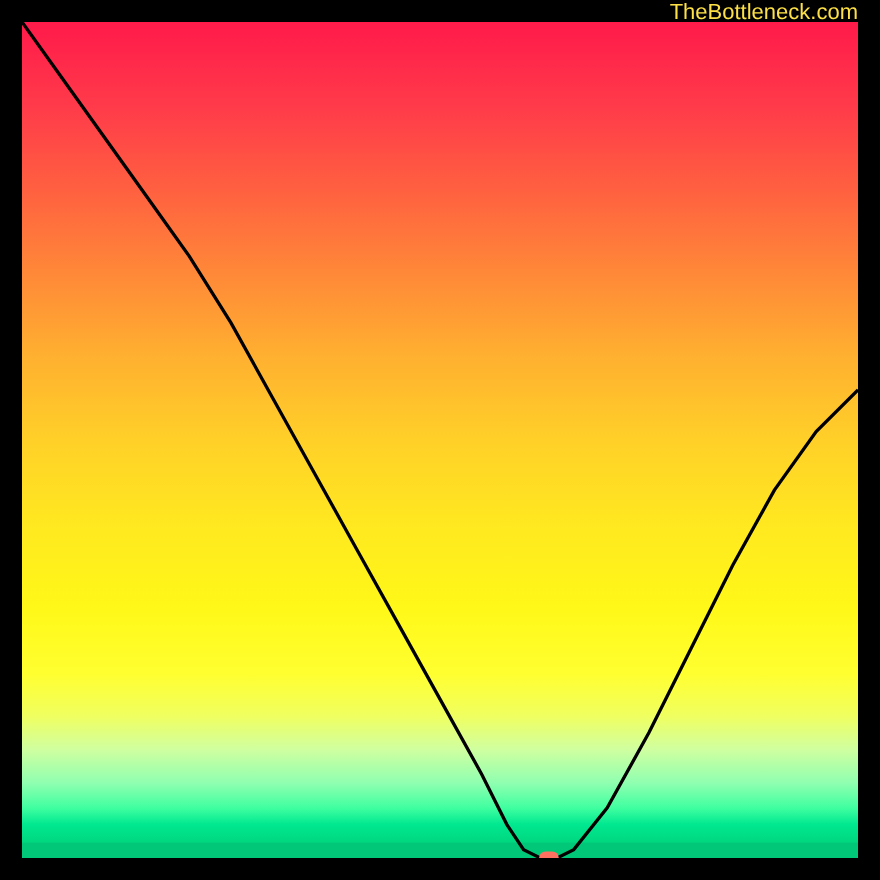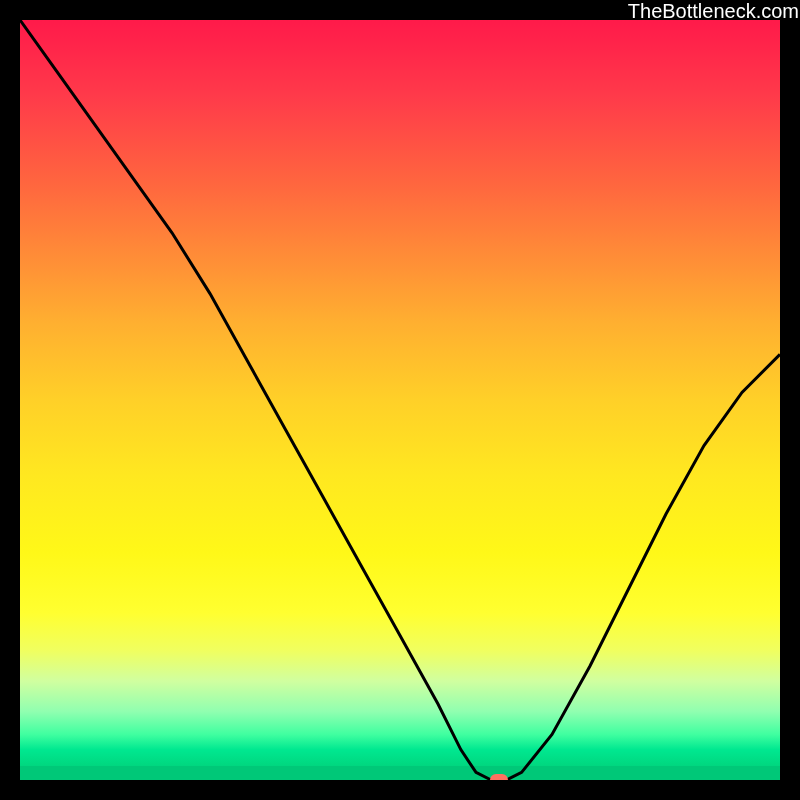--- a/index.html
+++ b/index.html
@@ -7,22 +7,22 @@
     padding: 0;
     width: 800px;
     height: 800px;
     background: #000;
     position: relative;
     font-family: Arial, sans-serif;
   }
   .watermark {
     position: absolute;
     top: 0;
-    right: 1px;
-    color: #ffffff;
+    right: 20px;
+    color: #fde047;
     font-size: 20px;
     font-weight: 400;
     z-index: 10;
   }
   .plot-area {
     position: absolute;
     left: 20px;
     top: 20px;
     width: 760px;
     height: 760px;

